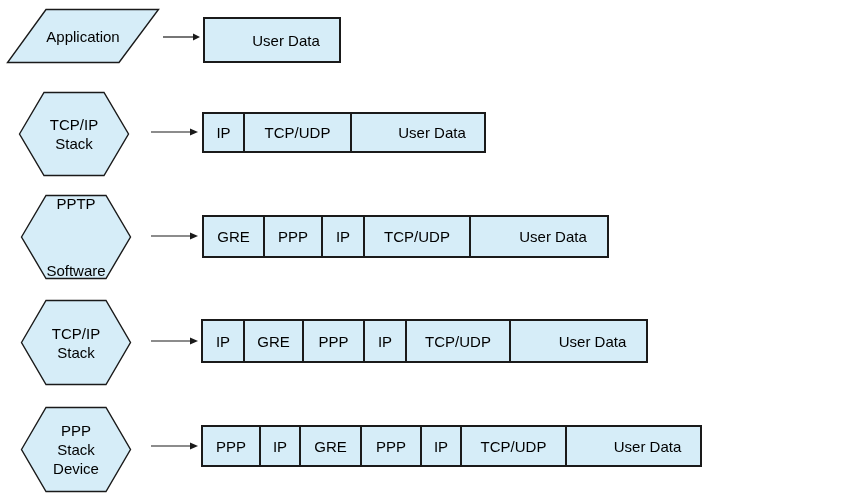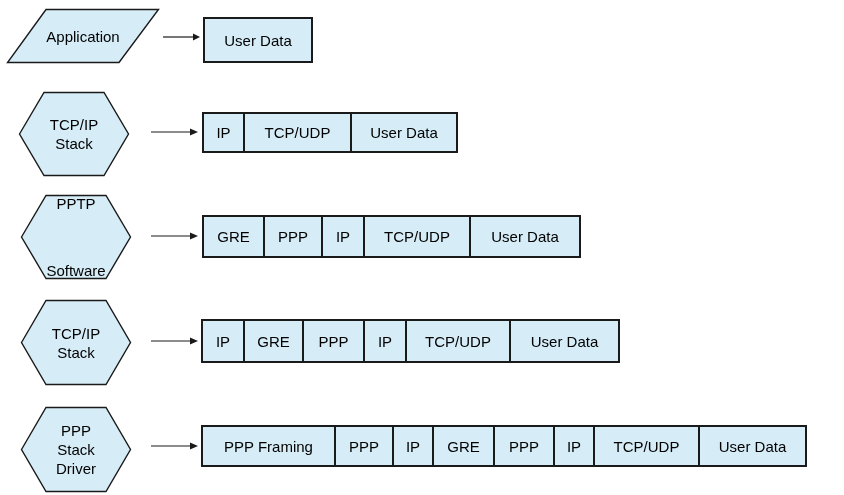--- a/index.html
+++ b/index.html
@@ -55,21 +55,21 @@
   }
   .pdu-box {
     display: flex;
     align-items: center;
     justify-content: center;
     border-right: 2px solid var(--shape-stroke, #1a1a1a);
     font-size: 15px;
     white-space: nowrap;
     box-sizing: border-box;
   }
-  .pdu-box:last-child { border-right: none; }
+  .pdu-box:last-child { border-right: none; margin-left: 28px; }
 </style>
 </head>
 <body>
 
 <div id="canvas">
 
   <div class="abs" style="left:0; top:0; width:844px; height:70px;">
     <svg class="stage-svg abs" style="left:6px; top:8px;" width="154" height="56" viewBox="0 0 154 56">
       <polygon points="40,1.5 152.5,1.5 113,54.5 1.5,54.5"></polygon>
     </svg>
@@ -147,28 +147,27 @@
     </div>
   </div>
 
   <div class="abs" style="left:0; top:0; width:844px; height:0;">
     <svg class="stage-svg abs" style="left:20px; top:406px;" width="112" height="87" viewBox="0 0 112 87">
       <polygon points="1.5,43.5 26,1.5 86,1.5 110.5,43.5 86,85.5 26,85.5"></polygon>
     </svg>
     <div class="stage-label abs" style="left:20px; top:406px; width:112px; height:87px;">
       <div>PPP</div>
       <div>Stack</div>
-      <div>Driver</div>
+      <div>Device</div>
     </div>
     <svg class="arrow-svg abs" style="left:151px; top:440px;" width="48" height="12" viewBox="0 0 48 12">
       <line x1="0" y1="6" x2="39" y2="6"></line>
       <polygon points="39,2.5 47,6 39,9.5"></polygon>
     </svg>
     <div class="pdu-row abs" style="left:201px; top:425px; height:38px;">
-      <div class="pdu-box" style="width:133px;">PPP Framing</div>
       <div class="pdu-box" style="width:58px;">PPP</div>
       <div class="pdu-box" style="width:40px;">IP</div>
       <div class="pdu-box" style="width:61px;">GRE</div>
       <div class="pdu-box" style="width:60px;">PPP</div>
       <div class="pdu-box" style="width:40px;">IP</div>
       <div class="pdu-box" style="width:105px;">TCP/UDP</div>
       <div class="pdu-box" style="width:105px;">User Data</div>
     </div>
   </div>
 

